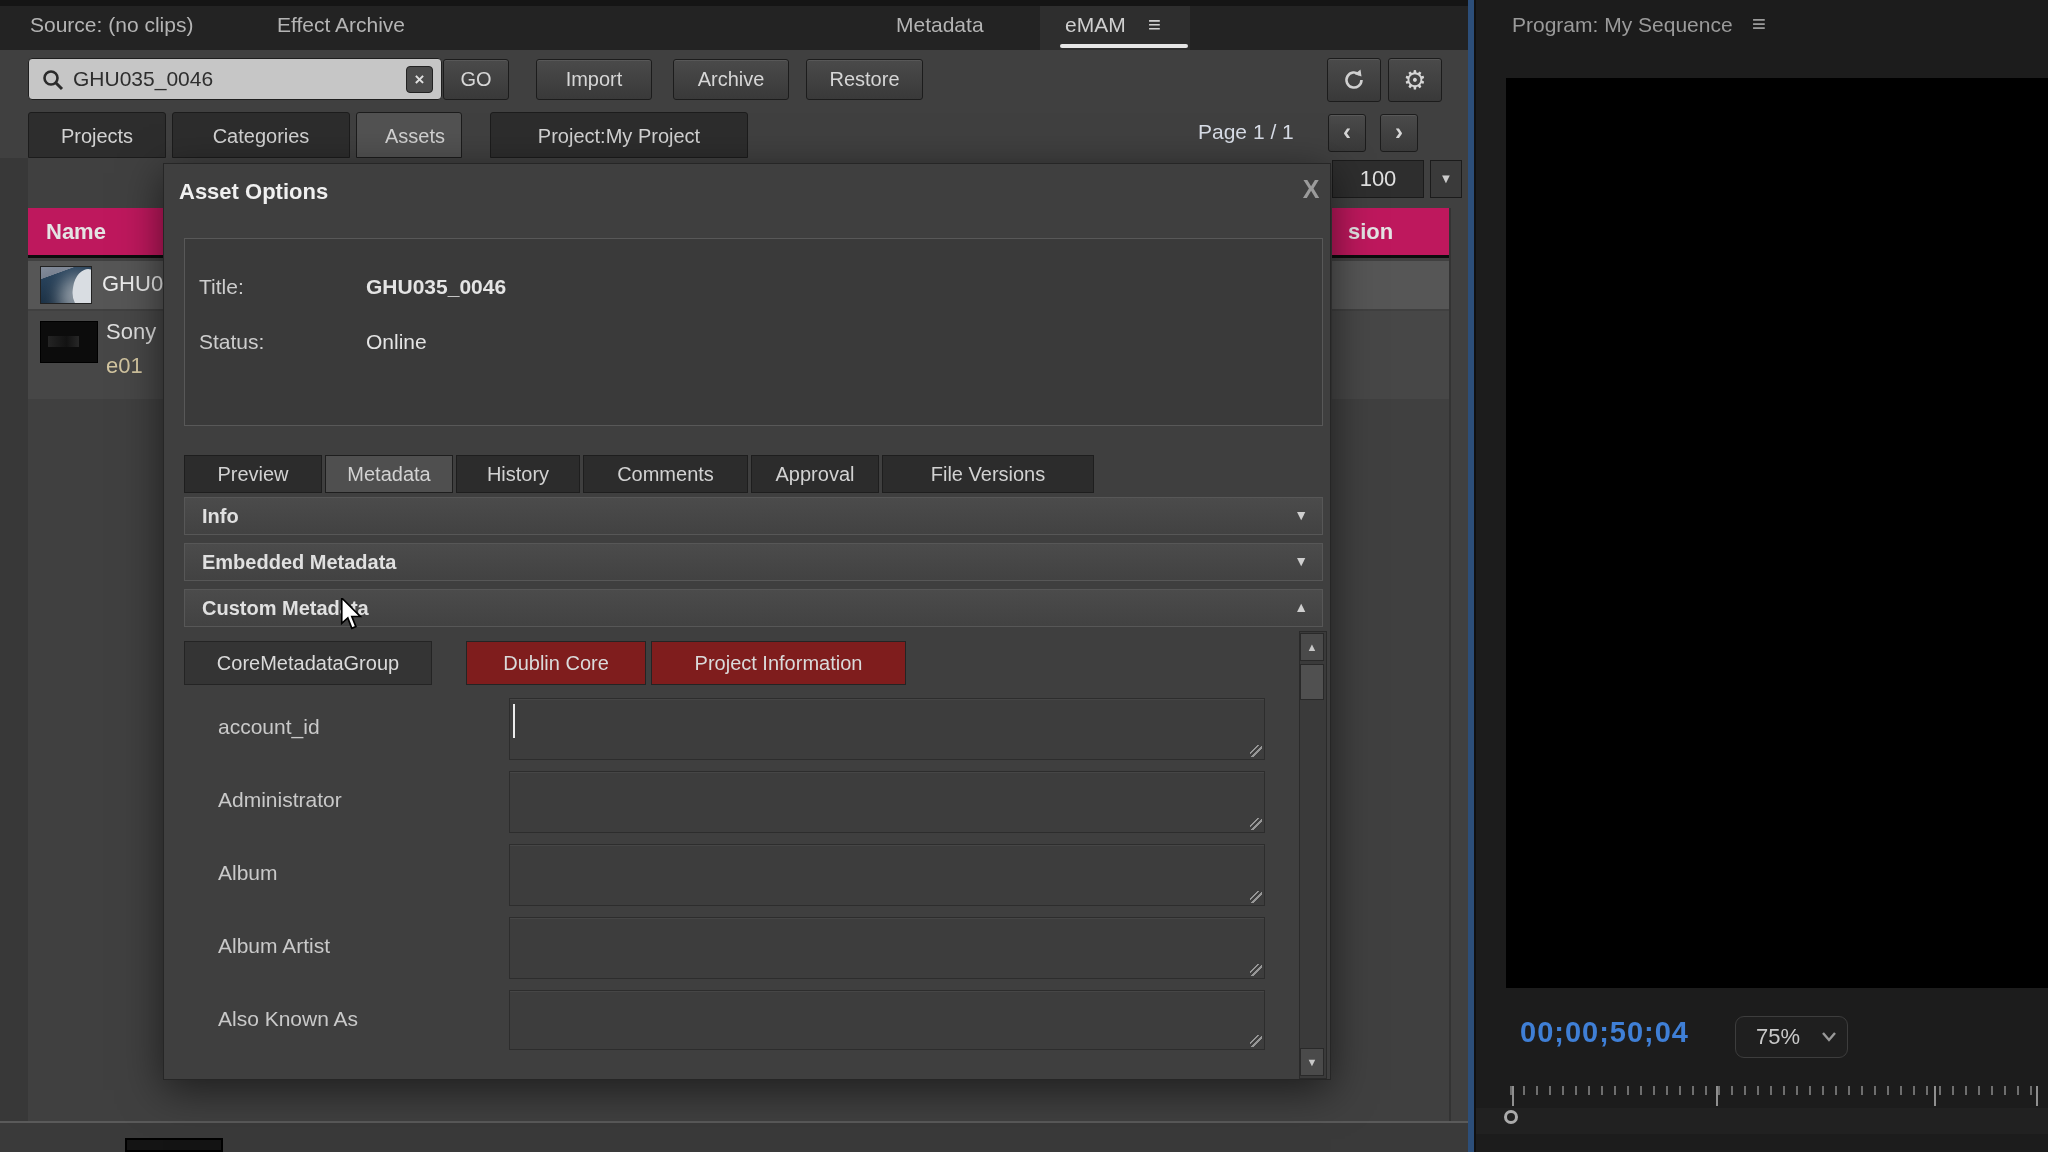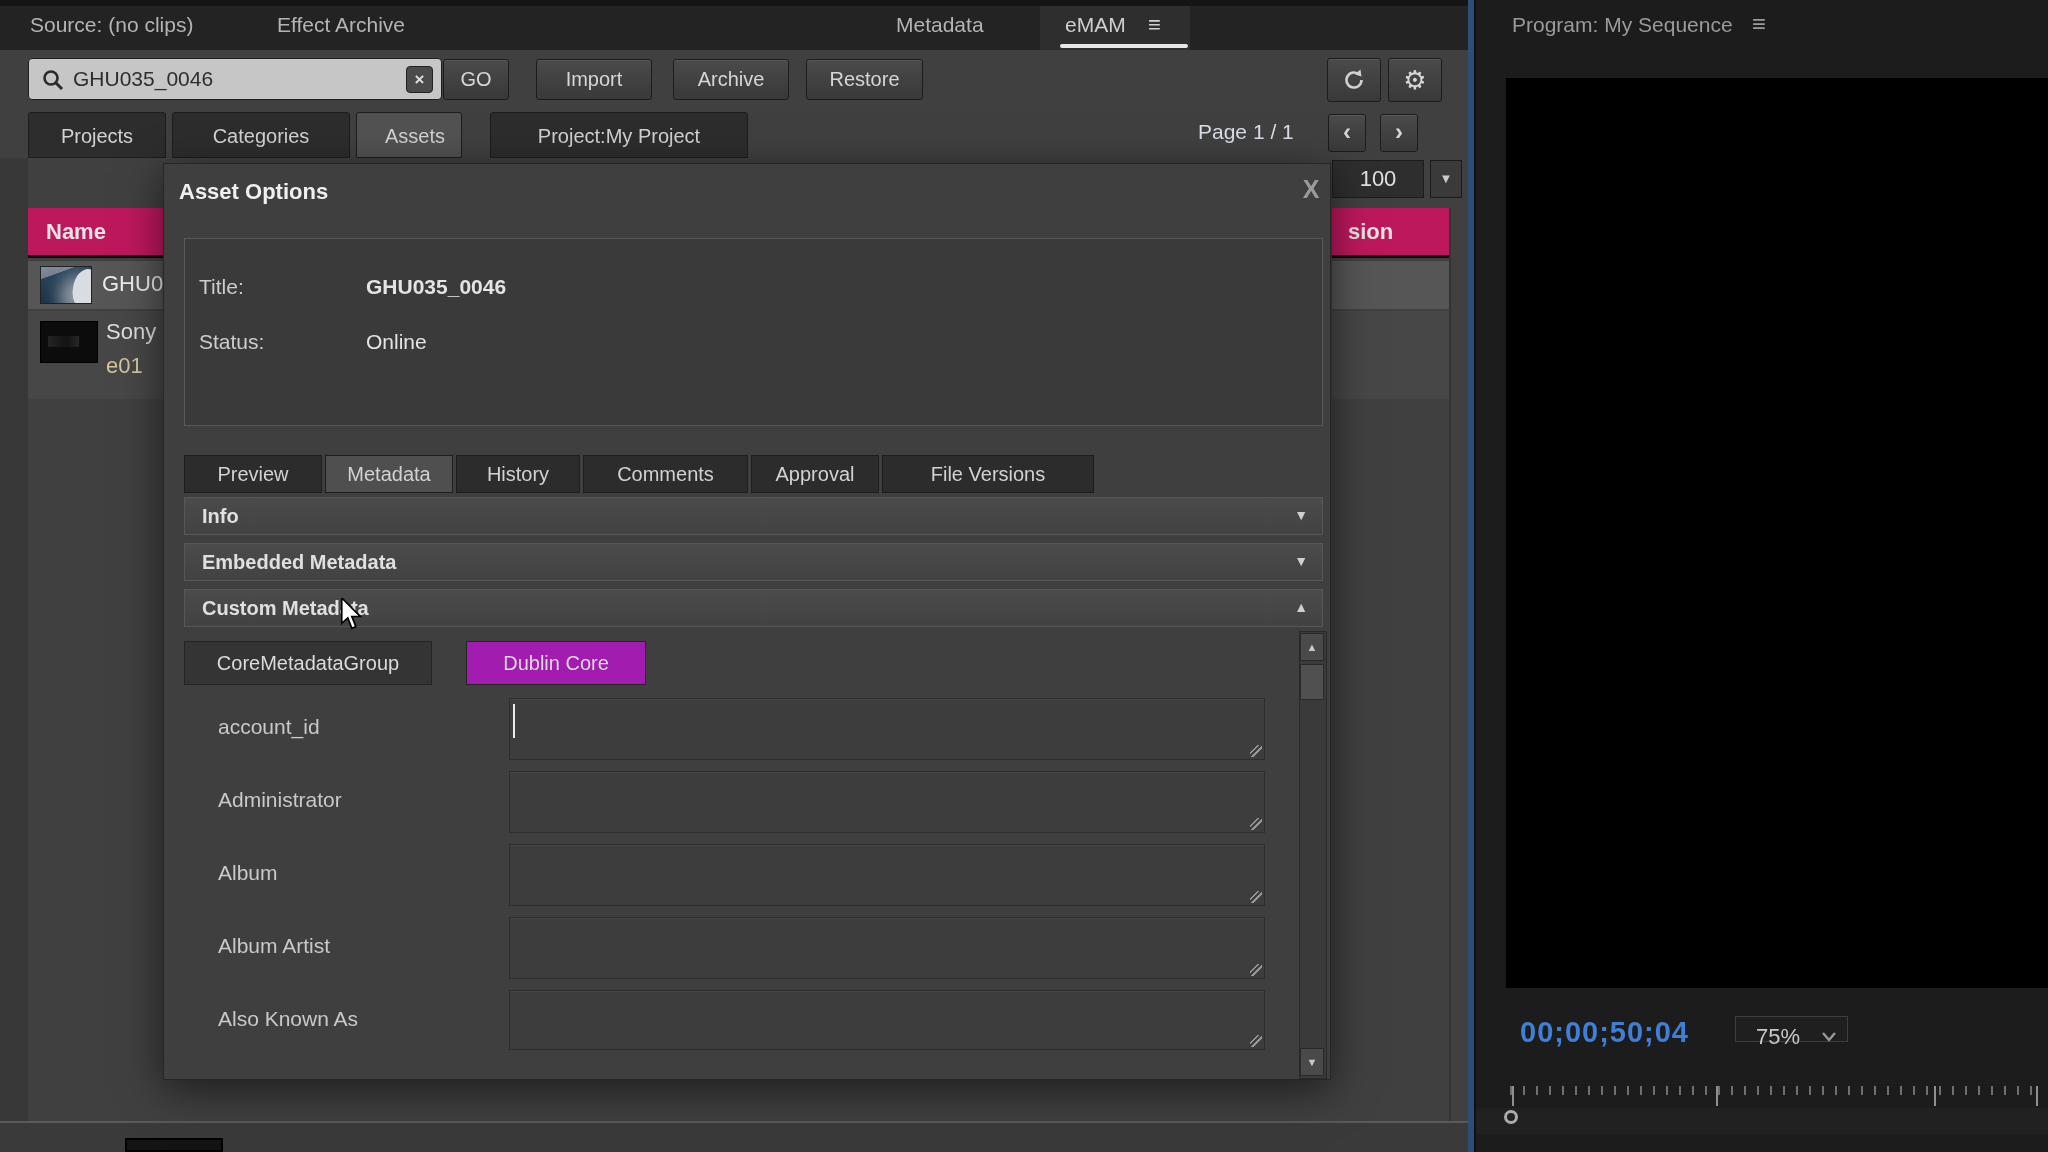--- a/index.html
+++ b/index.html
@@ -40,38 +40,38 @@
   .dlg-title { position:absolute; left:15px; top:15px; font-size:22px; font-weight:bold; color:#f0f0f0; }
   .dlg-close { position:absolute; left:1132px; top:10px; width:30px; height:30px; color:#9b9b9b; font-size:25px; font-weight:bold; text-align:center; line-height:30px; }
   .infobox { position:absolute; left:20px; top:74px; width:1139px; height:188px; background:#3a3a3a; border:1px solid #585858; }
   .ilabel { position:absolute; left:14px; font-size:21px; color:#cdcdcd; }
   .ivalue { position:absolute; left:181px; font-size:21px; color:#e4e4e4; }
   .dtab { position:absolute; top:291px; height:38px; background:#2c2c2c; border:1px solid #1e1e1e; color:#d2d2d2; font-size:20px; text-align:center; line-height:36px; }
   .dtab.active { background:#4f4f4f; }
   .acc { position:absolute; left:20px; width:1139px; height:38px; background:linear-gradient(#4b4b4b,#424242); border:1px solid #575757; }
   .acc-label { position:absolute; left:17px; top:7px; font-size:20px; font-weight:bold; color:#e0e0e0; }
   .acc-chev { position:absolute; right:14px; top:9px; font-size:14px; color:#cfcfcf; }
-  .gtab { position:absolute; top:477px; height:44px; background:#a21caf; border:1px solid #242424; color:#dadada; font-size:20px; text-align:center; line-height:42px; }
+  .gtab { position:absolute; top:477px; height:44px; background:#7f1d1d; border:1px solid #242424; color:#dadada; font-size:20px; text-align:center; line-height:42px; }
   .gtab.active { background:#343434; }
   .flabel { position:absolute; left:54px; font-size:21px; color:#c9c9c9; }
   .field { position:absolute; left:345px; width:756px; height:62px; background:#3d3d3d; border:1px solid #2d2d2d; box-shadow: inset 0 1px 0 rgba(255,255,255,.05); color:#e0e0e0; font-size:20px; padding:4px 8px; }
   .grip { position:absolute; right:2px; bottom:2px; width:12px; height:12px;
     background: linear-gradient(135deg, transparent 0 5px, #969696 5px 7px, transparent 7px 9px, #969696 9px 11px, transparent 11px); }
   .caret { position:absolute; left:349px; width:2px; height:34px; background:#ececec; }
   
   .sbar { position:absolute; left:1135px; top:467px; width:28px; height:448px; background:#3a3a3a; border:1px solid #2a2a2a; }
   .sbtn { position:absolute; left:1px; width:24px; height:28px; background:#4a4a4a; border:1px solid #292929; color:#c8c8c8; font-size:11px; text-align:center; line-height:27px; }
   .sthumb { position:absolute; left:1px; top:32px; width:24px; height:36px; background:#505050; border:1px solid #292929; }
   
   .progpanel { left:1476px; top:0; width:572px; height:1152px; background:#1c1c1c; }
   .bluediv { left:1468px; top:0; width:6px; height:1152px; background:#2c4e79; }
   .darkgap { left:1474px; top:0; width:3px; height:1152px; background:#101010; }
   .video { position:absolute; left:30px; top:78px; width:542px; height:910px; background:#000; }
   .timecode { position:absolute; left:44px; top:1016px; font-size:29px; font-weight:bold; letter-spacing:1px; color:#3f7fd6; }
-  .zoombox { position:absolute; left:259px; top:1016px; width:113px; height:26px; background:#1f1f1f; border:1px solid #3d3d3d; border-radius:0; }
+  .zoombox { position:absolute; left:259px; top:1016px; width:113px; height:42px; background:#1f1f1f; border:1px solid #3d3d3d; border-radius:9px; }
   .ruler { position:absolute; left:34px; top:1086px; width:530px; height:14px;
     background: repeating-linear-gradient(90deg, #6e6e6e 0 2px, transparent 2px 13px); background-size:100% 9px; background-repeat:no-repeat; }
   .tick-tall { position:absolute; top:1086px; width:2px; height:20px; background:#8f8f8f; }
   .playtrack { position:absolute; left:0; top:1108px; width:572px; height:26px; background:#212121; }
   .playhead { position:absolute; left:28px; top:1110px; width:14px; height:14px; border:3px solid #ababab; border-radius:50%; background:transparent; }
   
   .wave { position:relative; overflow:hidden; background:linear-gradient(160deg,#848d9b 0%,#77808f 22%,#27415a 23%,#1d3348 60%,#16293c 100%); }
   .wave .foam { position:absolute; right:-18%; top:6%; width:55%; height:110%; background:#d9dde2; border-radius:50% 0 0 45%; transform:rotate(8deg); box-shadow:-12px 8px 18px rgba(255,255,255,.55); }
   .wave .surfer { position:absolute; left:46%; top:55%; width:6%; height:10%; background:#10181f; border-radius:50% 50% 20% 20%; }
   .wave .wm { position:absolute; left:12%; bottom:8%; font-size:13px; color:rgba(210,215,225,.5); letter-spacing:2px; }
@@ -175,20 +175,21 @@
     <span class="acc-label">Embedded Metadata</span>
     <span class="acc-chev">▼</span>
   </div>
   <div class="acc" style="top:425px;">
     <span class="acc-label">Custom Metadata</span>
     <span class="acc-chev">▲</span>
   </div>
 
   <div class="gtab active" style="left:20px; width:248px;">CoreMetadataGroup</div>
   <div class="gtab" style="left:302px; width:180px;">Dublin Core</div>
+  <div class="gtab" style="left:487px; width:255px;">Project Information</div>
 
   <span class="flabel" style="top:551px">account_id</span>
   <div class="field" style="top:534px">
       <div class="grip"></div>
     </div>
   <div class="caret" style="top:540px"></div>
 
   <span class="flabel" style="top:624px">Administrator</span>
   <div class="field" style="top:607px">
       <div class="grip"></div>

